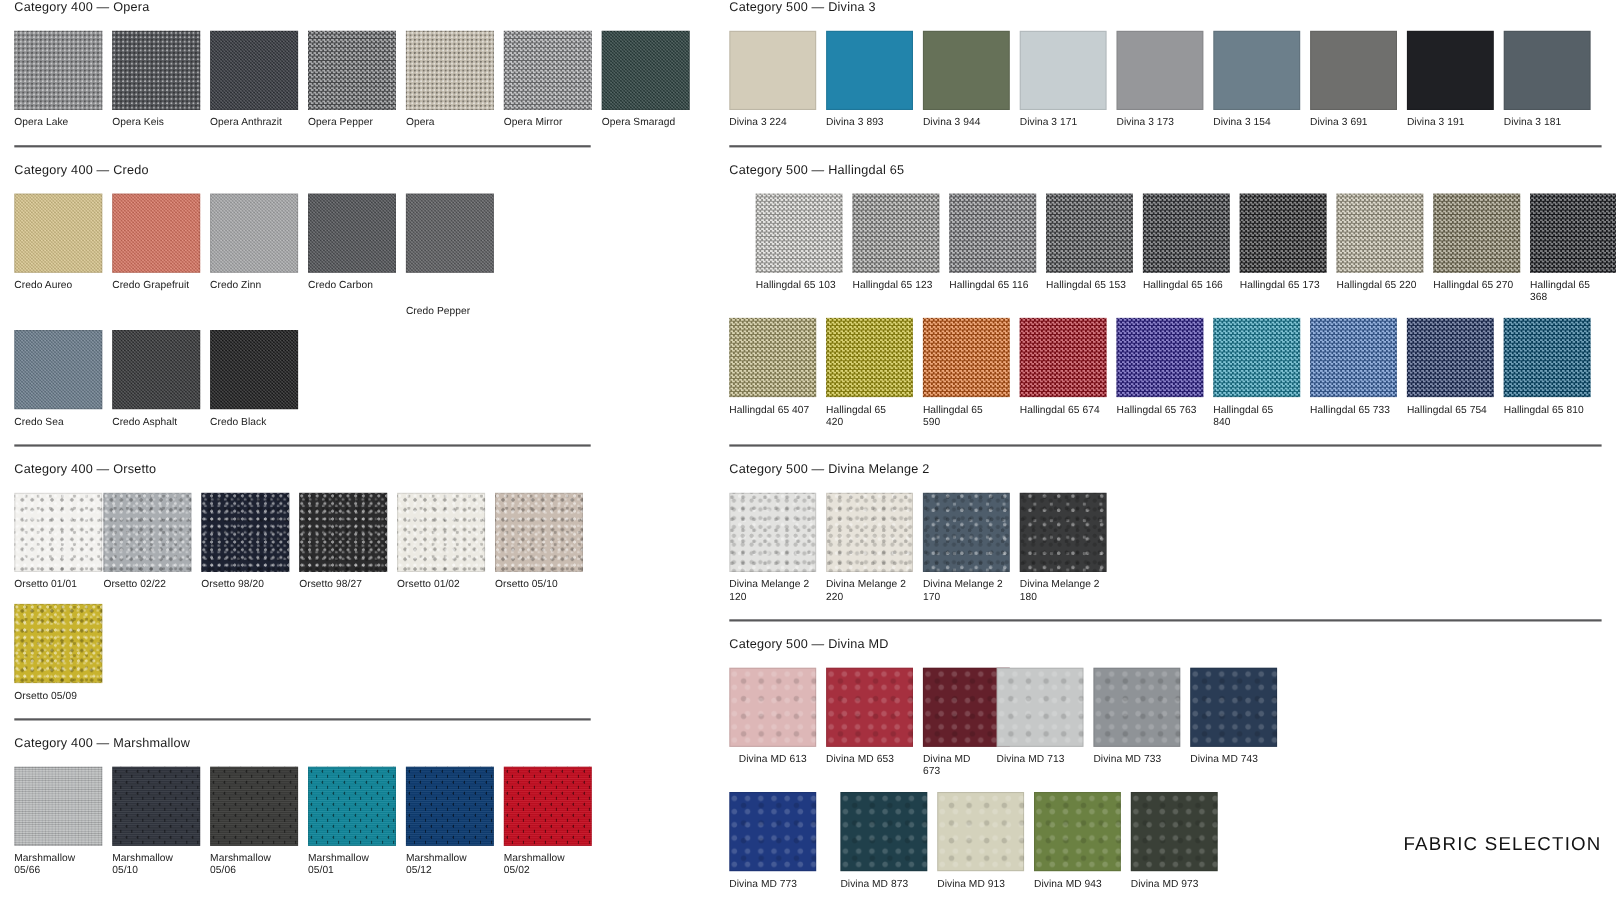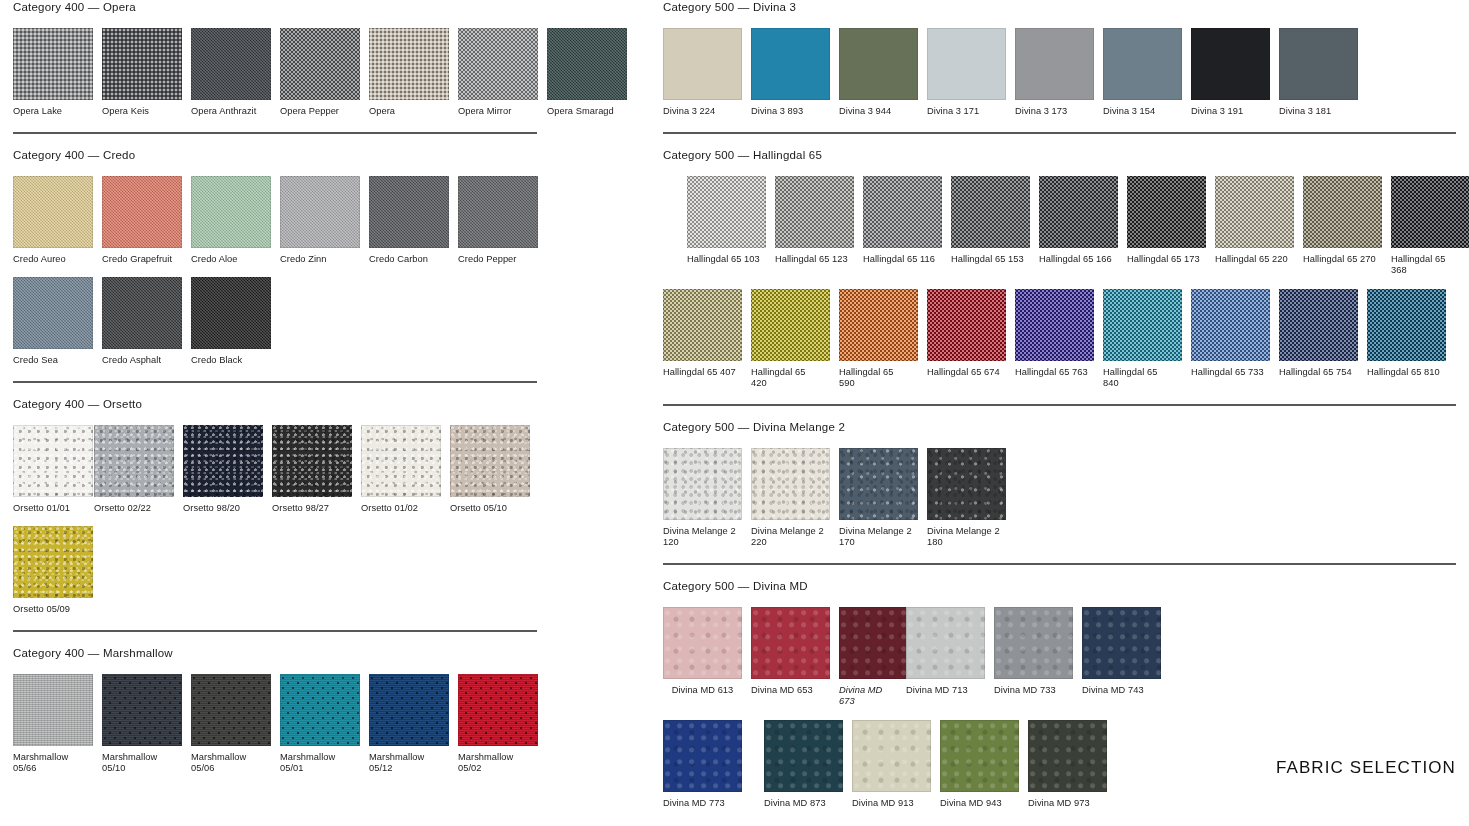--- a/index.html
+++ b/index.html
@@ -175,32 +175,28 @@
         <div class="srow" style="margin-top: 14px;">
           <div class="swatch-cell" style="width: 80px; margin-right: 9px;">
             <div class="swatch tex-weave" style="width: 80px; background-color: rgb(218, 198, 138);"></div>
             <div class="swatch-label">Credo Aureo</div>
           </div>
           <div class="swatch-cell" style="width: 80px; margin-right: 9px;">
             <div class="swatch tex-weave" style="width: 80px; background-color: rgb(217, 112, 92);"></div>
             <div class="swatch-label">Credo Grapefruit</div>
           </div>
           <div class="swatch-cell" style="width: 80px; margin-right: 9px;">
-            <div class="swatch tex-weave" style="width: 80px; background-color: rgb(158, 195, 166);"></div>
-            <div class="swatch-label">Credo Aloe</div>
-          </div>
-          <div class="swatch-cell" style="width: 80px; margin-right: 9px;">
             <div class="swatch tex-weave" style="width: 80px; background-color: rgb(168, 169, 171);"></div>
             <div class="swatch-label">Credo Zinn</div>
           </div>
           <div class="swatch-cell" style="width: 80px; margin-right: 9px;">
             <div class="swatch tex-weave" style="width: 80px; background-color: rgb(75, 77, 81);"></div>
             <div class="swatch-label">Credo Carbon</div>
           </div>
-          <div class="swatch-cell" style="width: 80px; margin-right: 0px;">
+          <div class="swatch-cell" style="width: 80px; margin-right: 0px; gap: 23px;">
             <div class="swatch tex-weave" style="width: 80px; background-color: rgb(87, 88, 91);"></div>
             <div class="swatch-label">Credo Pepper</div>
           </div>
         </div>
         <div class="srow" style="margin-top: 12px;">
           <div class="swatch-cell" style="width: 80px; margin-right: 9px;">
             <div class="swatch tex-weave" style="width: 80px; background-color: rgb(102, 121, 138);"></div>
             <div class="swatch-label">Credo Sea</div>
           </div>
           <div class="swatch-cell" style="width: 80px; margin-right: 9px;">
@@ -308,20 +304,24 @@
           </div>
           <div class="swatch-cell" style="width: 79px; margin-right: 9px;">
             <div class="swatch tex-plain" style="width: 79px; background-color: rgb(150, 151, 154);"></div>
             <div class="swatch-label">Divina 3 173</div>
           </div>
           <div class="swatch-cell" style="width: 79px; margin-right: 9px;">
             <div class="swatch tex-plain" style="width: 79px; background-color: rgb(108, 127, 139);"></div>
             <div class="swatch-label">Divina 3 154</div>
           </div>
           <div class="swatch-cell" style="width: 79px; margin-right: 9px;">
+            <div class="swatch tex-plain" style="width: 79px; background-color: rgb(111, 111, 109);"></div>
+            <div class="swatch-label">Divina 3 691</div>
+          </div>
+          <div class="swatch-cell" style="width: 79px; margin-right: 9px;">
             <div class="swatch tex-plain" style="width: 79px; background-color: rgb(31, 32, 36);"></div>
             <div class="swatch-label">Divina 3 191</div>
           </div>
           <div class="swatch-cell" style="width: 79px; margin-right: 0px;">
             <div class="swatch tex-plain" style="width: 79px; background-color: rgb(86, 96, 103);"></div>
             <div class="swatch-label">Divina 3 181</div>
           </div>
         </div>
       </div>
       <div class="section" style="margin-bottom: 14px;">
@@ -439,21 +439,21 @@
         <div class="section-title">Category 500 — Divina MD</div>
         <div class="srow" style="margin-top: 14px;">
           <div class="swatch-cell" style="width: 79px; margin-right: 9px; align-items: center;">
             <div class="swatch tex-felt" style="width: 79px; background-color: rgb(221, 183, 183);"></div>
             <div class="swatch-label">Divina MD 613</div>
           </div>
           <div class="swatch-cell" style="width: 79px; margin-right: 9px;">
             <div class="swatch tex-felt" style="width: 79px; background-color: rgb(166, 48, 63);"></div>
             <div class="swatch-label">Divina MD 653</div>
           </div>
-          <div class="swatch-cell" style="width: 58px; margin-right: 9px; font-style: italic;">
+          <div class="swatch-cell" style="width: 58px; margin-right: 9px;">
             <div class="swatch tex-felt" style="width: 79px; background-color: rgb(100, 32, 43);"></div>
             <div class="swatch-label">Divina MD 673</div>
           </div>
           <div class="swatch-cell" style="width: 79px; margin-right: 9px;">
             <div class="swatch tex-felt" style="width: 79px; background-color: rgb(198, 200, 200);"></div>
             <div class="swatch-label">Divina MD 713</div>
           </div>
           <div class="swatch-cell" style="width: 79px; margin-right: 9px;">
             <div class="swatch tex-felt" style="width: 79px; background-color: rgb(143, 147, 151);"></div>
             <div class="swatch-label">Divina MD 733</div>

